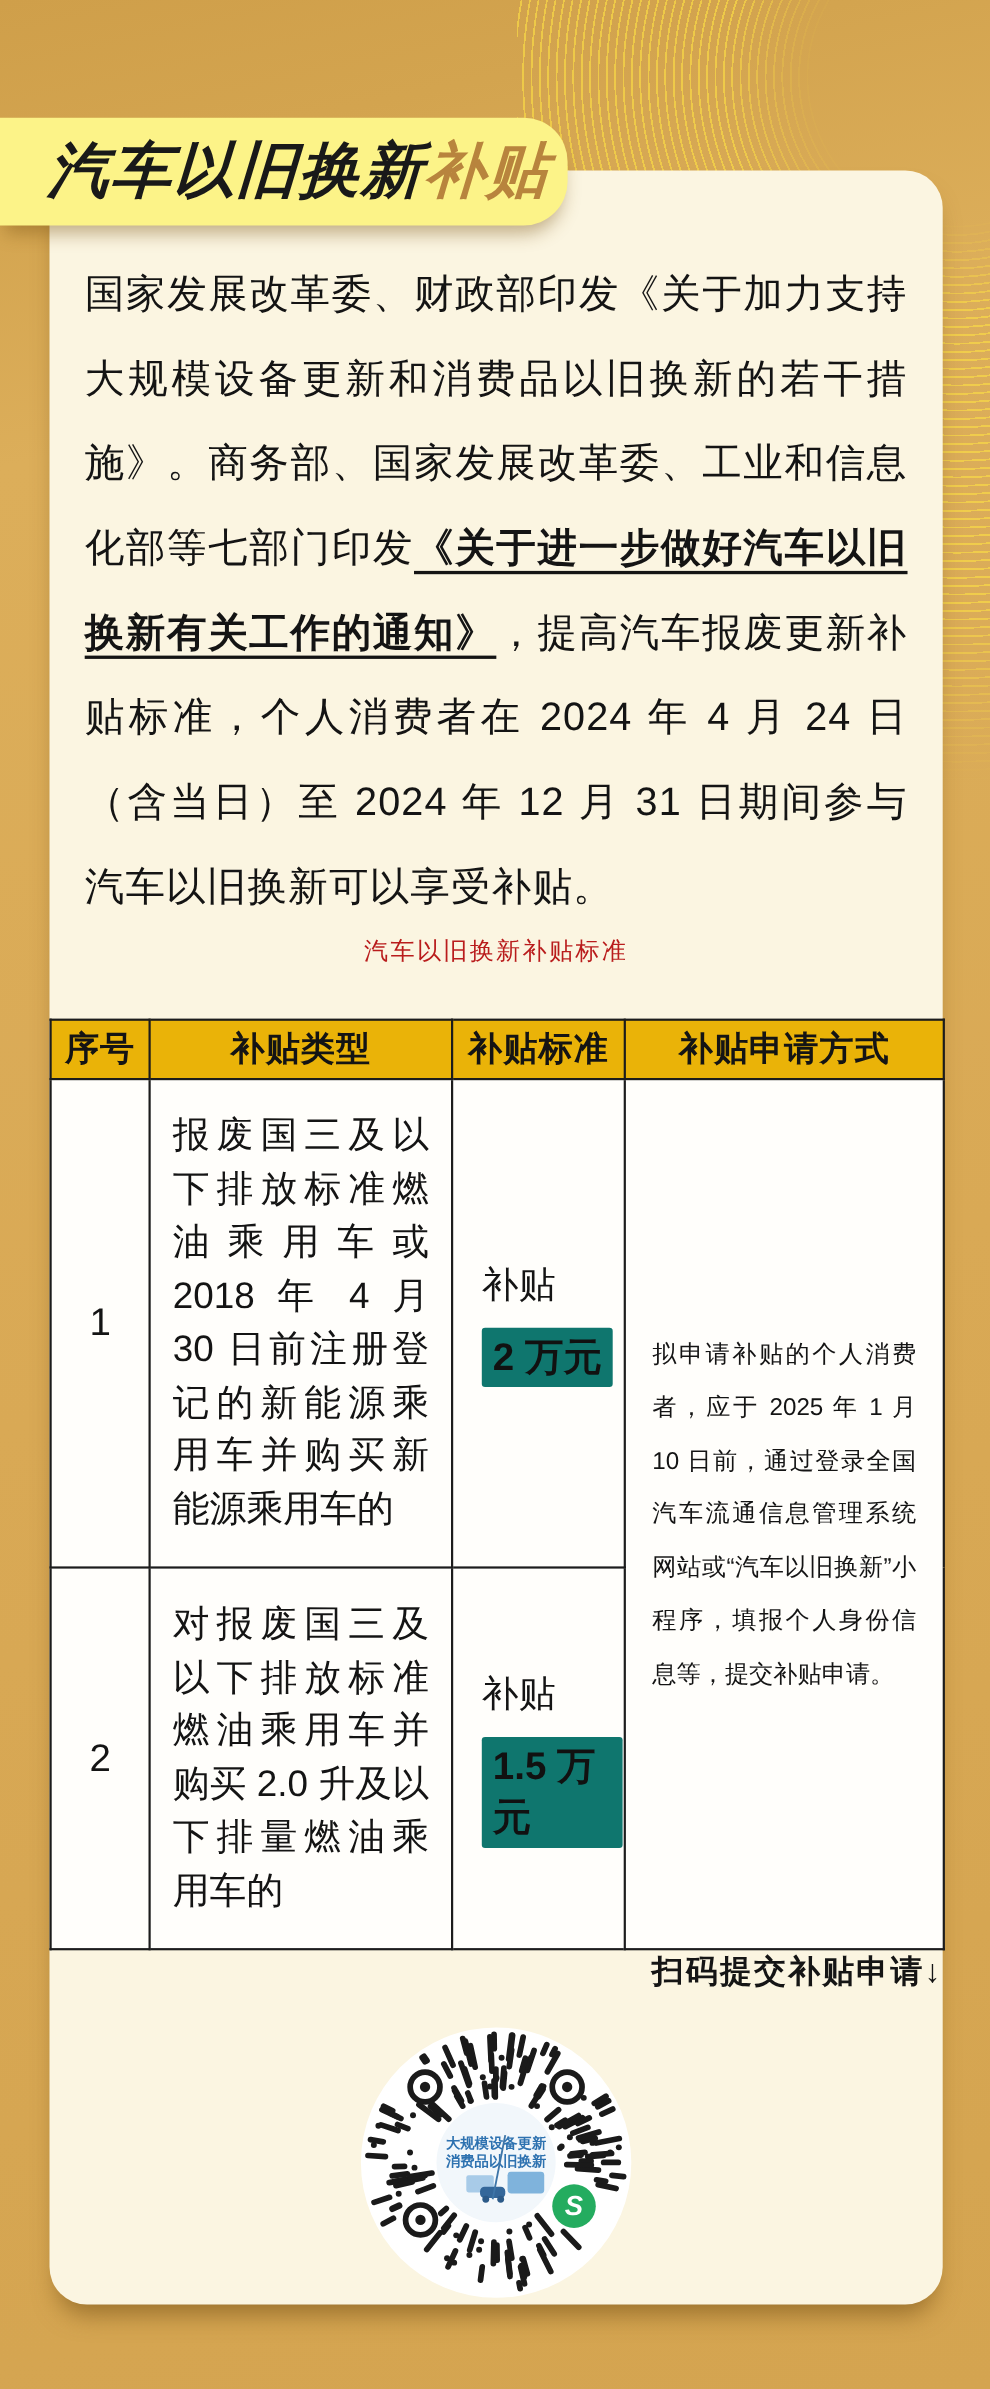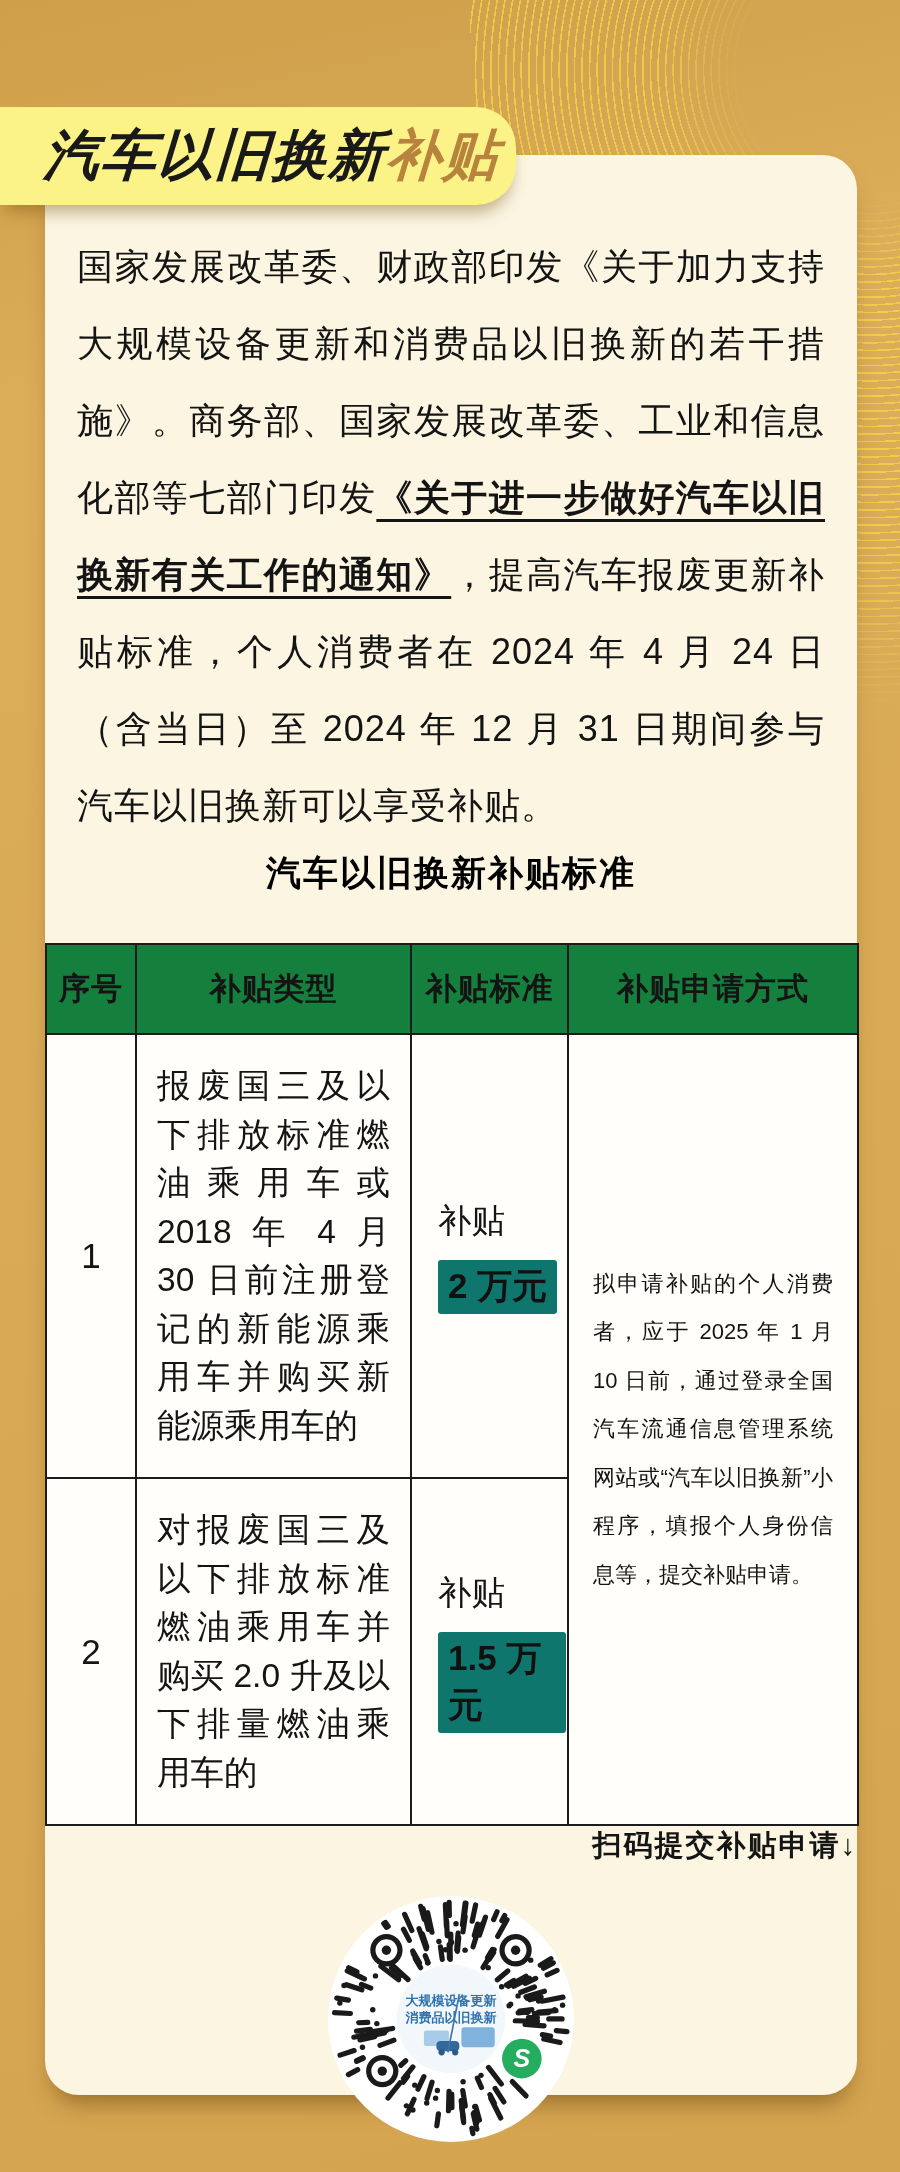--- a/index.html
+++ b/index.html
@@ -34,29 +34,29 @@
     white-space:nowrap;transform:skewX(-3deg);
   }
   .t-black{color:#191919;}
   .t-gold{color:#b8843d;}
   .intro{
     margin:73px 32px 0;color:#141414;font-size:36px;line-height:77px;
     font-weight:500;text-align:justify;letter-spacing:1px;
   }
   .intro .notice{font-weight:800;text-decoration:underline;text-underline-offset:9px;text-decoration-thickness:3px;}
   .tbl-title{
-    margin-top:6px;text-align:center;font-size:35px;font-weight:700;color:#000000;letter-spacing:2px;
+    margin-top:6px;text-align:center;font-size:22px;font-weight:400;color:#b91c1c;letter-spacing:2px;
   }
   table.subsidy{
     width:100%;margin-top:46px;border-collapse:collapse;table-layout:fixed;
     color:#141414;
   }
   table.subsidy th,table.subsidy td{border:2.5px solid #1c1c1c;box-sizing:border-box;}
   table.subsidy th{
-    background:#15803d;height:90px;font-size:31px;font-weight:800;text-align:center;letter-spacing:1px;
+    background:#eab308;height:54px;font-size:31px;font-weight:800;text-align:center;letter-spacing:1px;
   }
   table.subsidy td{background:#fffefb;}
   col.c-no{width:90px;}
   col.c-type{width:275px;}
   col.c-std{width:157px;}
   col.c-apply{width:290px;}
   td.no-cell{text-align:center;font-size:35px;font-weight:500;}
   td.type-cell{
     font-size:33.5px;line-height:48.5px;font-weight:500;text-align:justify;
     padding:27px 20px;vertical-align:middle;

